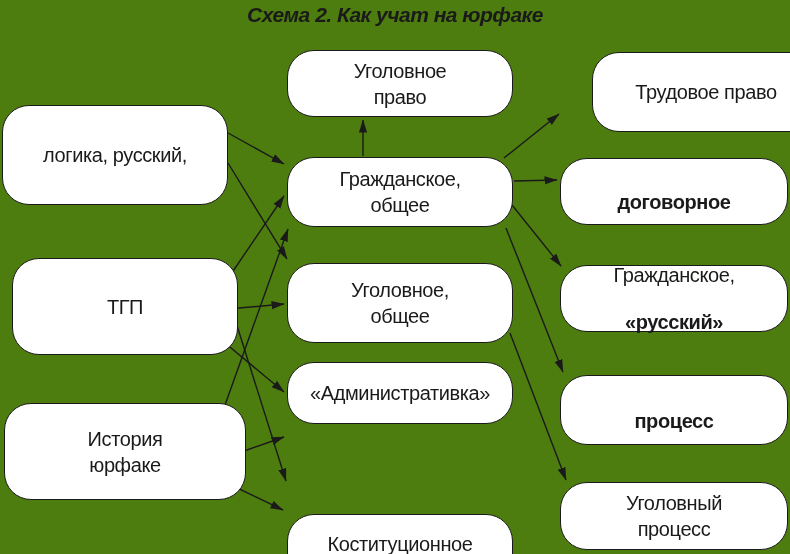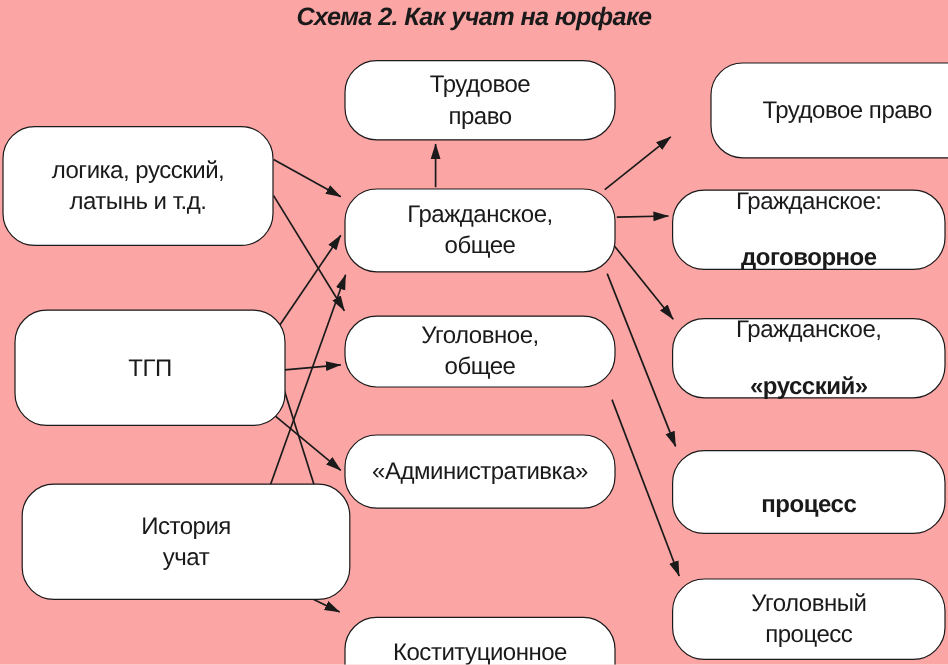--- a/index.html
+++ b/index.html
@@ -1,17 +1,17 @@
 <!DOCTYPE html>
 <html><head>
 <meta charset="utf-8">
 <style>
   html,body{margin:0;padding:0;background:#ffffff;}
   .canvas{
-    position:relative;width:790px;height:554px;background:#fca5a5;overflow:hidden;
+    position:relative;width:790px;height:554px;background:#4d7c0f;overflow:hidden;
     font-family:"Liberation Sans", sans-serif;color:#1a1a1a;
   }
   .title{
     position:absolute;left:0;top:3px;width:100%;text-align:center;
     font-size:21px;font-style:italic;font-weight:700;letter-spacing:-0.5px;
   }
   .node{
     position:absolute;box-sizing:border-box;background:#ffffff;
     border:1.6px solid #1a1a1a;border-radius:27px;
     display:flex;flex-direction:column;align-items:center;justify-content:center;
@@ -48,62 +48,60 @@
       <line x1="363" y1="156" x2="363" y2="120" marker-end="url(#ah)"></line>
       <line x1="504" y1="158" x2="559" y2="114" marker-end="url(#ah)"></line>
       <line x1="514" y1="181" x2="557" y2="180" marker-end="url(#ah)"></line>
       <line x1="512" y1="205" x2="561" y2="266" marker-end="url(#ah)"></line>
       <line x1="506" y1="228" x2="563" y2="372" marker-end="url(#ah)"></line>
       <line x1="510" y1="333" x2="566" y2="480" marker-end="url(#ah)"></line>
     </svg>
 
   <div class="node" style="left:2px;top:105px;width:226px;height:100px">
     <span>логика, русский,</span>
-    <span>латынь и т.д.</span>
   </div>
 
   <div class="node" style="left:12px;top:258px;width:226px;height:97px">
     <span>ТГП</span>
   </div>
 
-  <div class="node" style="left:18px;top:403px;width:274px;height:97px">
+  <div class="node" style="left:4px;top:403px;width:242px;height:97px">
     <span>История</span>
-    <span>учат</span>
+    <span>юрфаке</span>
   </div>
 
   <div class="node" style="left:287px;top:50px;width:226px;height:67px">
-    <span>Трудовое</span>
+    <span>Уголовное</span>
     <span>право</span>
   </div>
 
   <div class="node" style="left:287px;top:157px;width:226px;height:70px">
     <span>Гражданское,</span>
     <span>общее</span>
   </div>
 
-  <div class="node" style="left:287px;top:263px;width:226px;height:60px">
+  <div class="node" style="left:287px;top:263px;width:226px;height:80px">
     <span>Уголовное,</span>
     <span>общее</span>
   </div>
 
   <div class="node" style="left:287px;top:362px;width:226px;height:62px">
     <span>«Административка»</span>
   </div>
 
   <div class="node" style="left:287px;top:514px;width:226px;height:86px">
     <span>Коституционное</span>
     <span>право</span>
   </div>
 
   <div class="node" style="left:592px;top:52px;width:228px;height:80px">
     <span>Трудовое право</span>
   </div>
 
   <div class="node" style="left:560px;top:158px;width:228px;height:67px">
-    <span>Гражданское:</span>
     <span class="b">договорное</span>
   </div>
 
   <div class="node" style="left:560px;top:265px;width:228px;height:67px">
     <span>Гражданское,</span>
     <span class="b">«русский»</span>
   </div>
 
   <div class="node" style="left:560px;top:375px;width:228px;height:70px">
     <span class="b">процесс</span>

